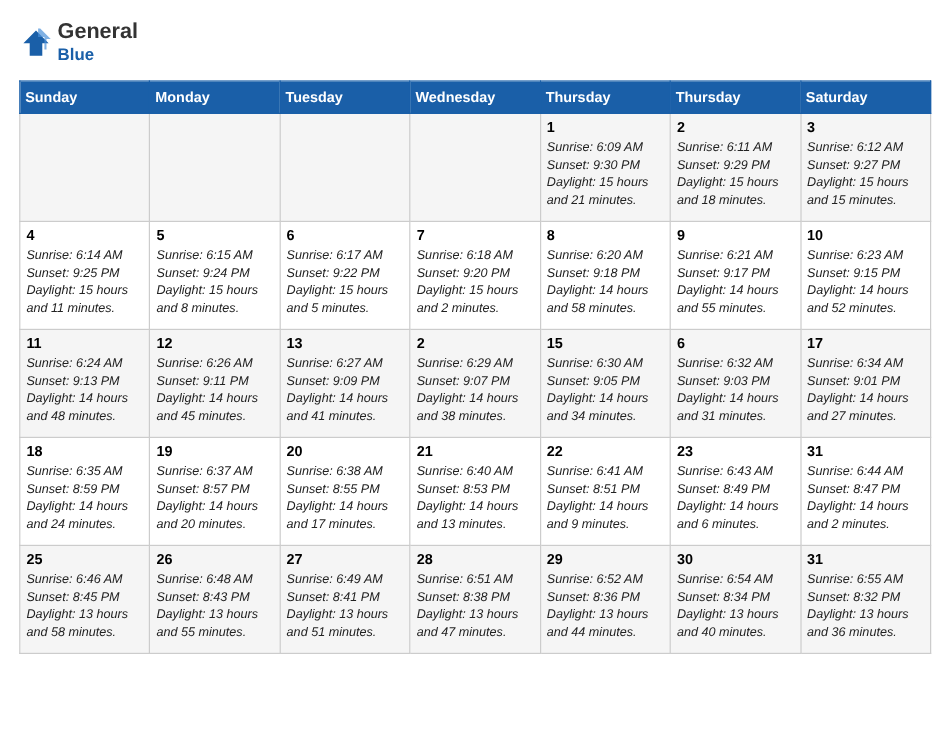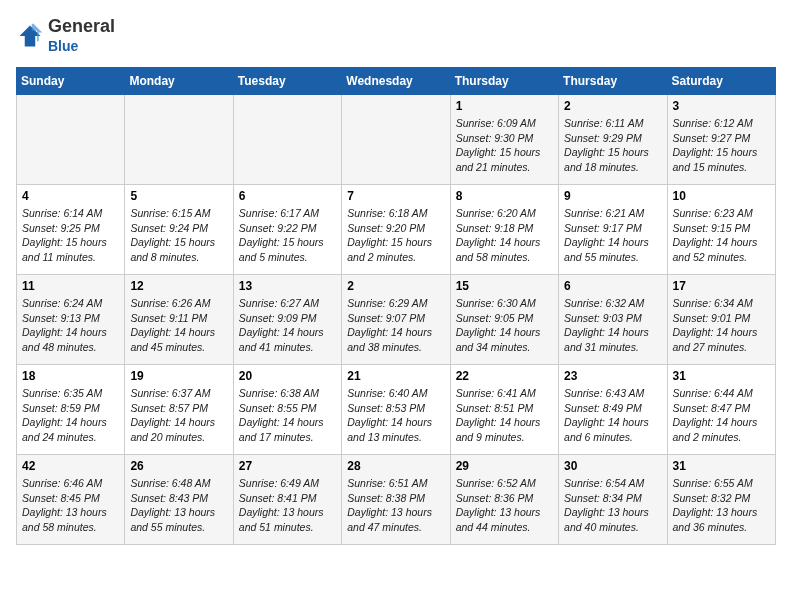--- a/index.html
+++ b/index.html
@@ -229,21 +229,21 @@
           <span class="day-num">23</span>
           <div class="day-info">Sunrise: 6:43 AM<br>Sunset: 8:49 PM<br>Daylight: 14 hours<br>and 6 minutes.</div>
         </td>
         <td>
           <span class="day-num">31</span>
           <div class="day-info">Sunrise: 6:44 AM<br>Sunset: 8:47 PM<br>Daylight: 14 hours<br>and 2 minutes.</div>
         </td>
       </tr>
       <tr>
         <td>
-          <span class="day-num">42</span>
+          <span class="day-num">25</span>
           <div class="day-info">Sunrise: 6:46 AM<br>Sunset: 8:45 PM<br>Daylight: 13 hours<br>and 58 minutes.</div>
         </td>
         <td>
           <span class="day-num">26</span>
           <div class="day-info">Sunrise: 6:48 AM<br>Sunset: 8:43 PM<br>Daylight: 13 hours<br>and 55 minutes.</div>
         </td>
         <td>
           <span class="day-num">27</span>
           <div class="day-info">Sunrise: 6:49 AM<br>Sunset: 8:41 PM<br>Daylight: 13 hours<br>and 51 minutes.</div>
         </td>

